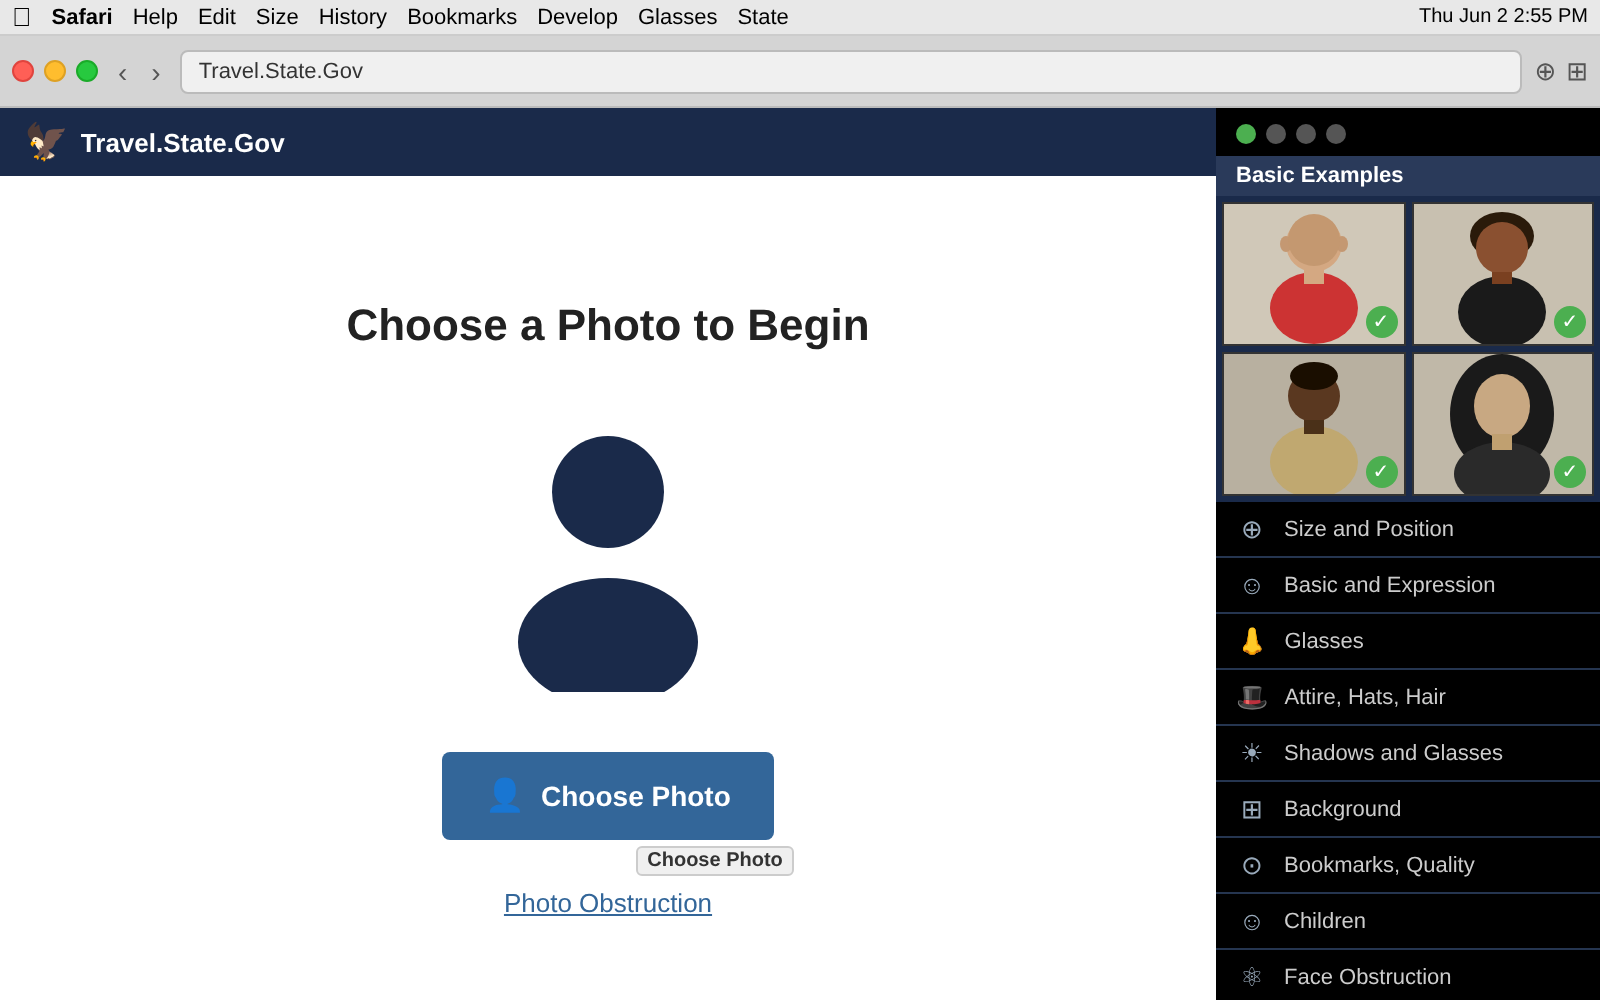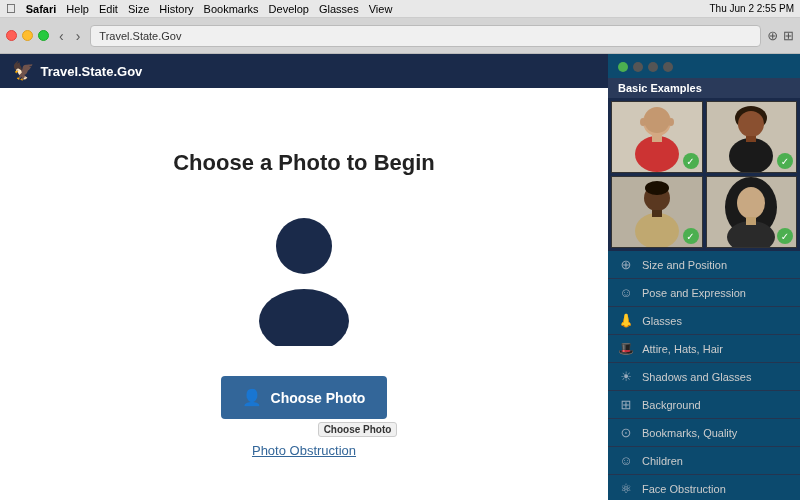--- a/index.html
+++ b/index.html
@@ -192,21 +192,21 @@
       margin-top: 24px;
       color: #336699;
       font-size: 13px;
       text-decoration: underline;
       cursor: pointer;
     }
 
     
     #right-sidebar {
       width: 192px;
-      background: #0c4a6e;
+      background: #000000;
       display: flex;
       flex-direction: column;
       overflow: hidden;
     }
 
     
     #progress-dots {
       display: flex;
       gap: 5px;
       padding: 8px 10px 6px;
@@ -303,21 +303,21 @@
   <div class="menubar-left">
     <span style="font-size:13px;"></span>
     <span style="font-weight:bold;">Safari</span>
     <span>Help</span>
     <span>Edit</span>
     <span>Size</span>
     <span>History</span>
     <span>Bookmarks</span>
     <span>Develop</span>
     <span>Glasses</span>
-    <span>View</span>
+    <span>State</span>
   </div>
   <div class="menubar-right">
     <span>Thu Jun 2  2:55 PM</span>
   </div>
 </div>
 
 <div id="browser-chrome">
   <div class="traffic-lights">
     <div class="tl tl-red"></div>
     <div class="tl tl-yellow"></div>
@@ -457,21 +457,21 @@
 
     <div id="sidebar-menu">
 
       <div class="menu-item">
         <span class="menu-icon">⊕</span>
         <span class="menu-label">Size and Position</span>
       </div>
 
       <div class="menu-item">
         <span class="menu-icon">☺</span>
-        <span class="menu-label">Pose and Expression</span>
+        <span class="menu-label">Basic and Expression</span>
       </div>
 
       <div class="menu-item">
         <span class="menu-icon">👃</span>
         <span class="menu-label">Glasses</span>
       </div>
 
       <div class="menu-item">
         <span class="menu-icon">🎩</span>
         <span class="menu-label">Attire, Hats, Hair</span>

